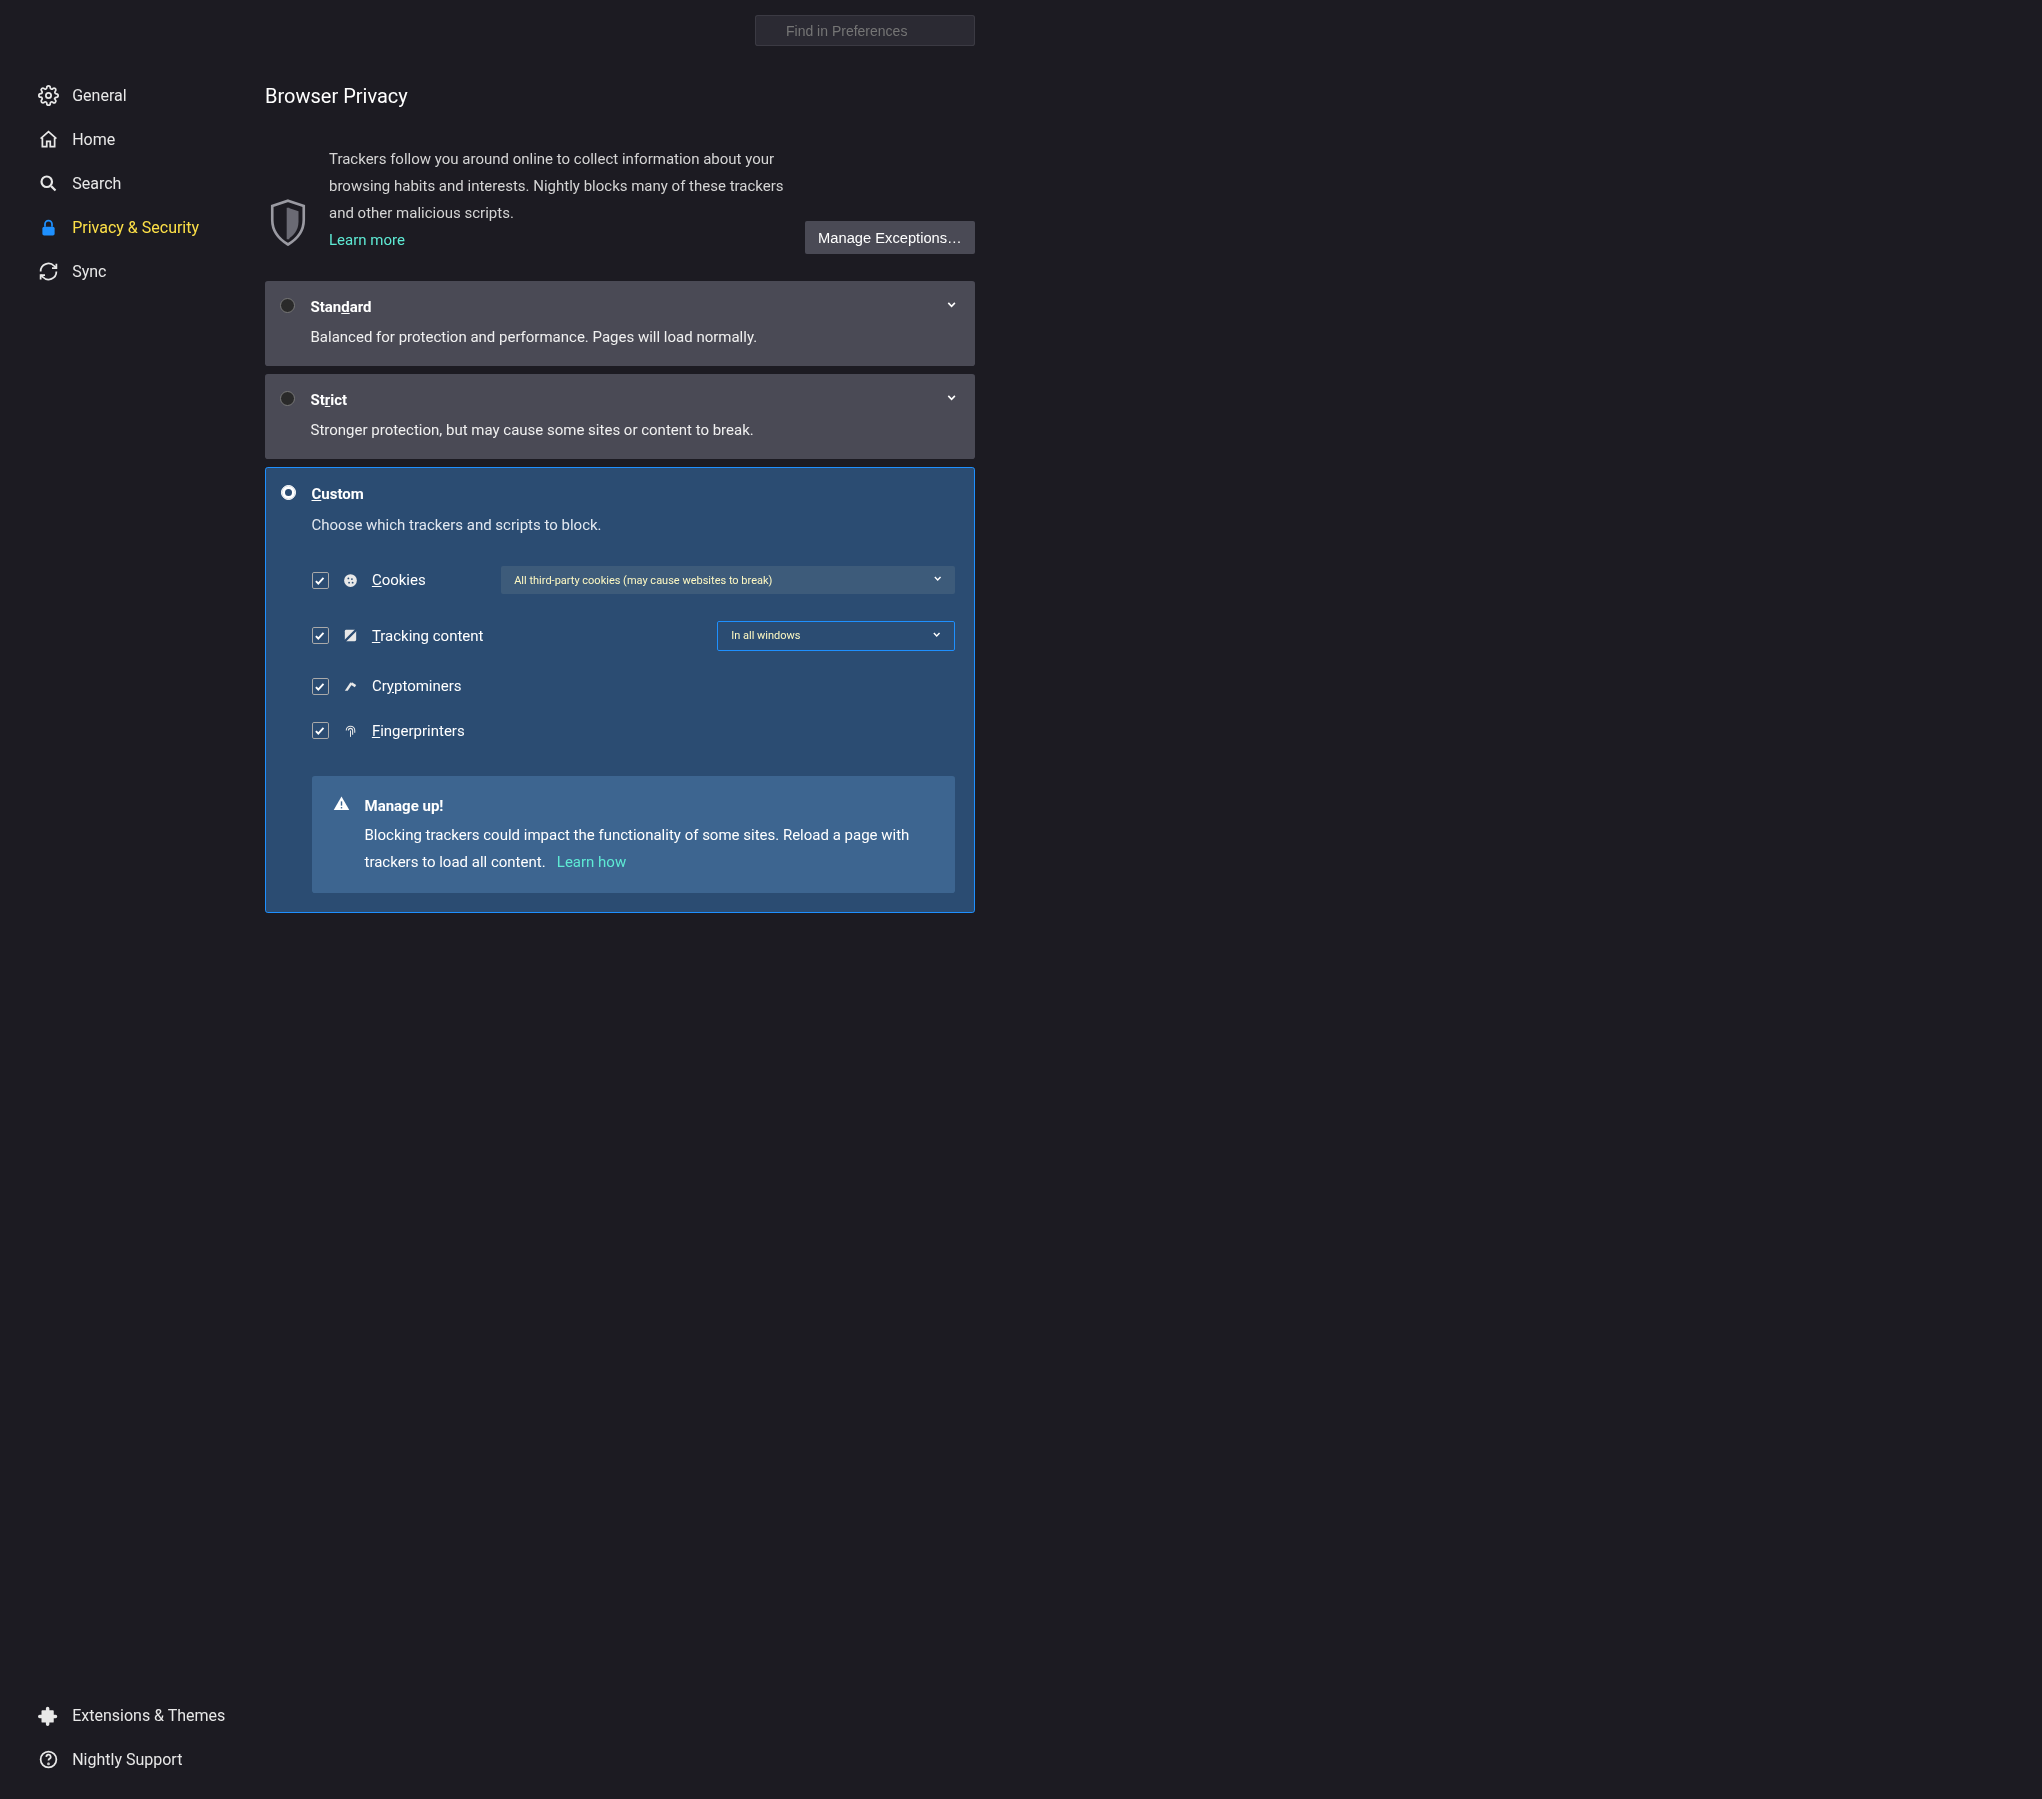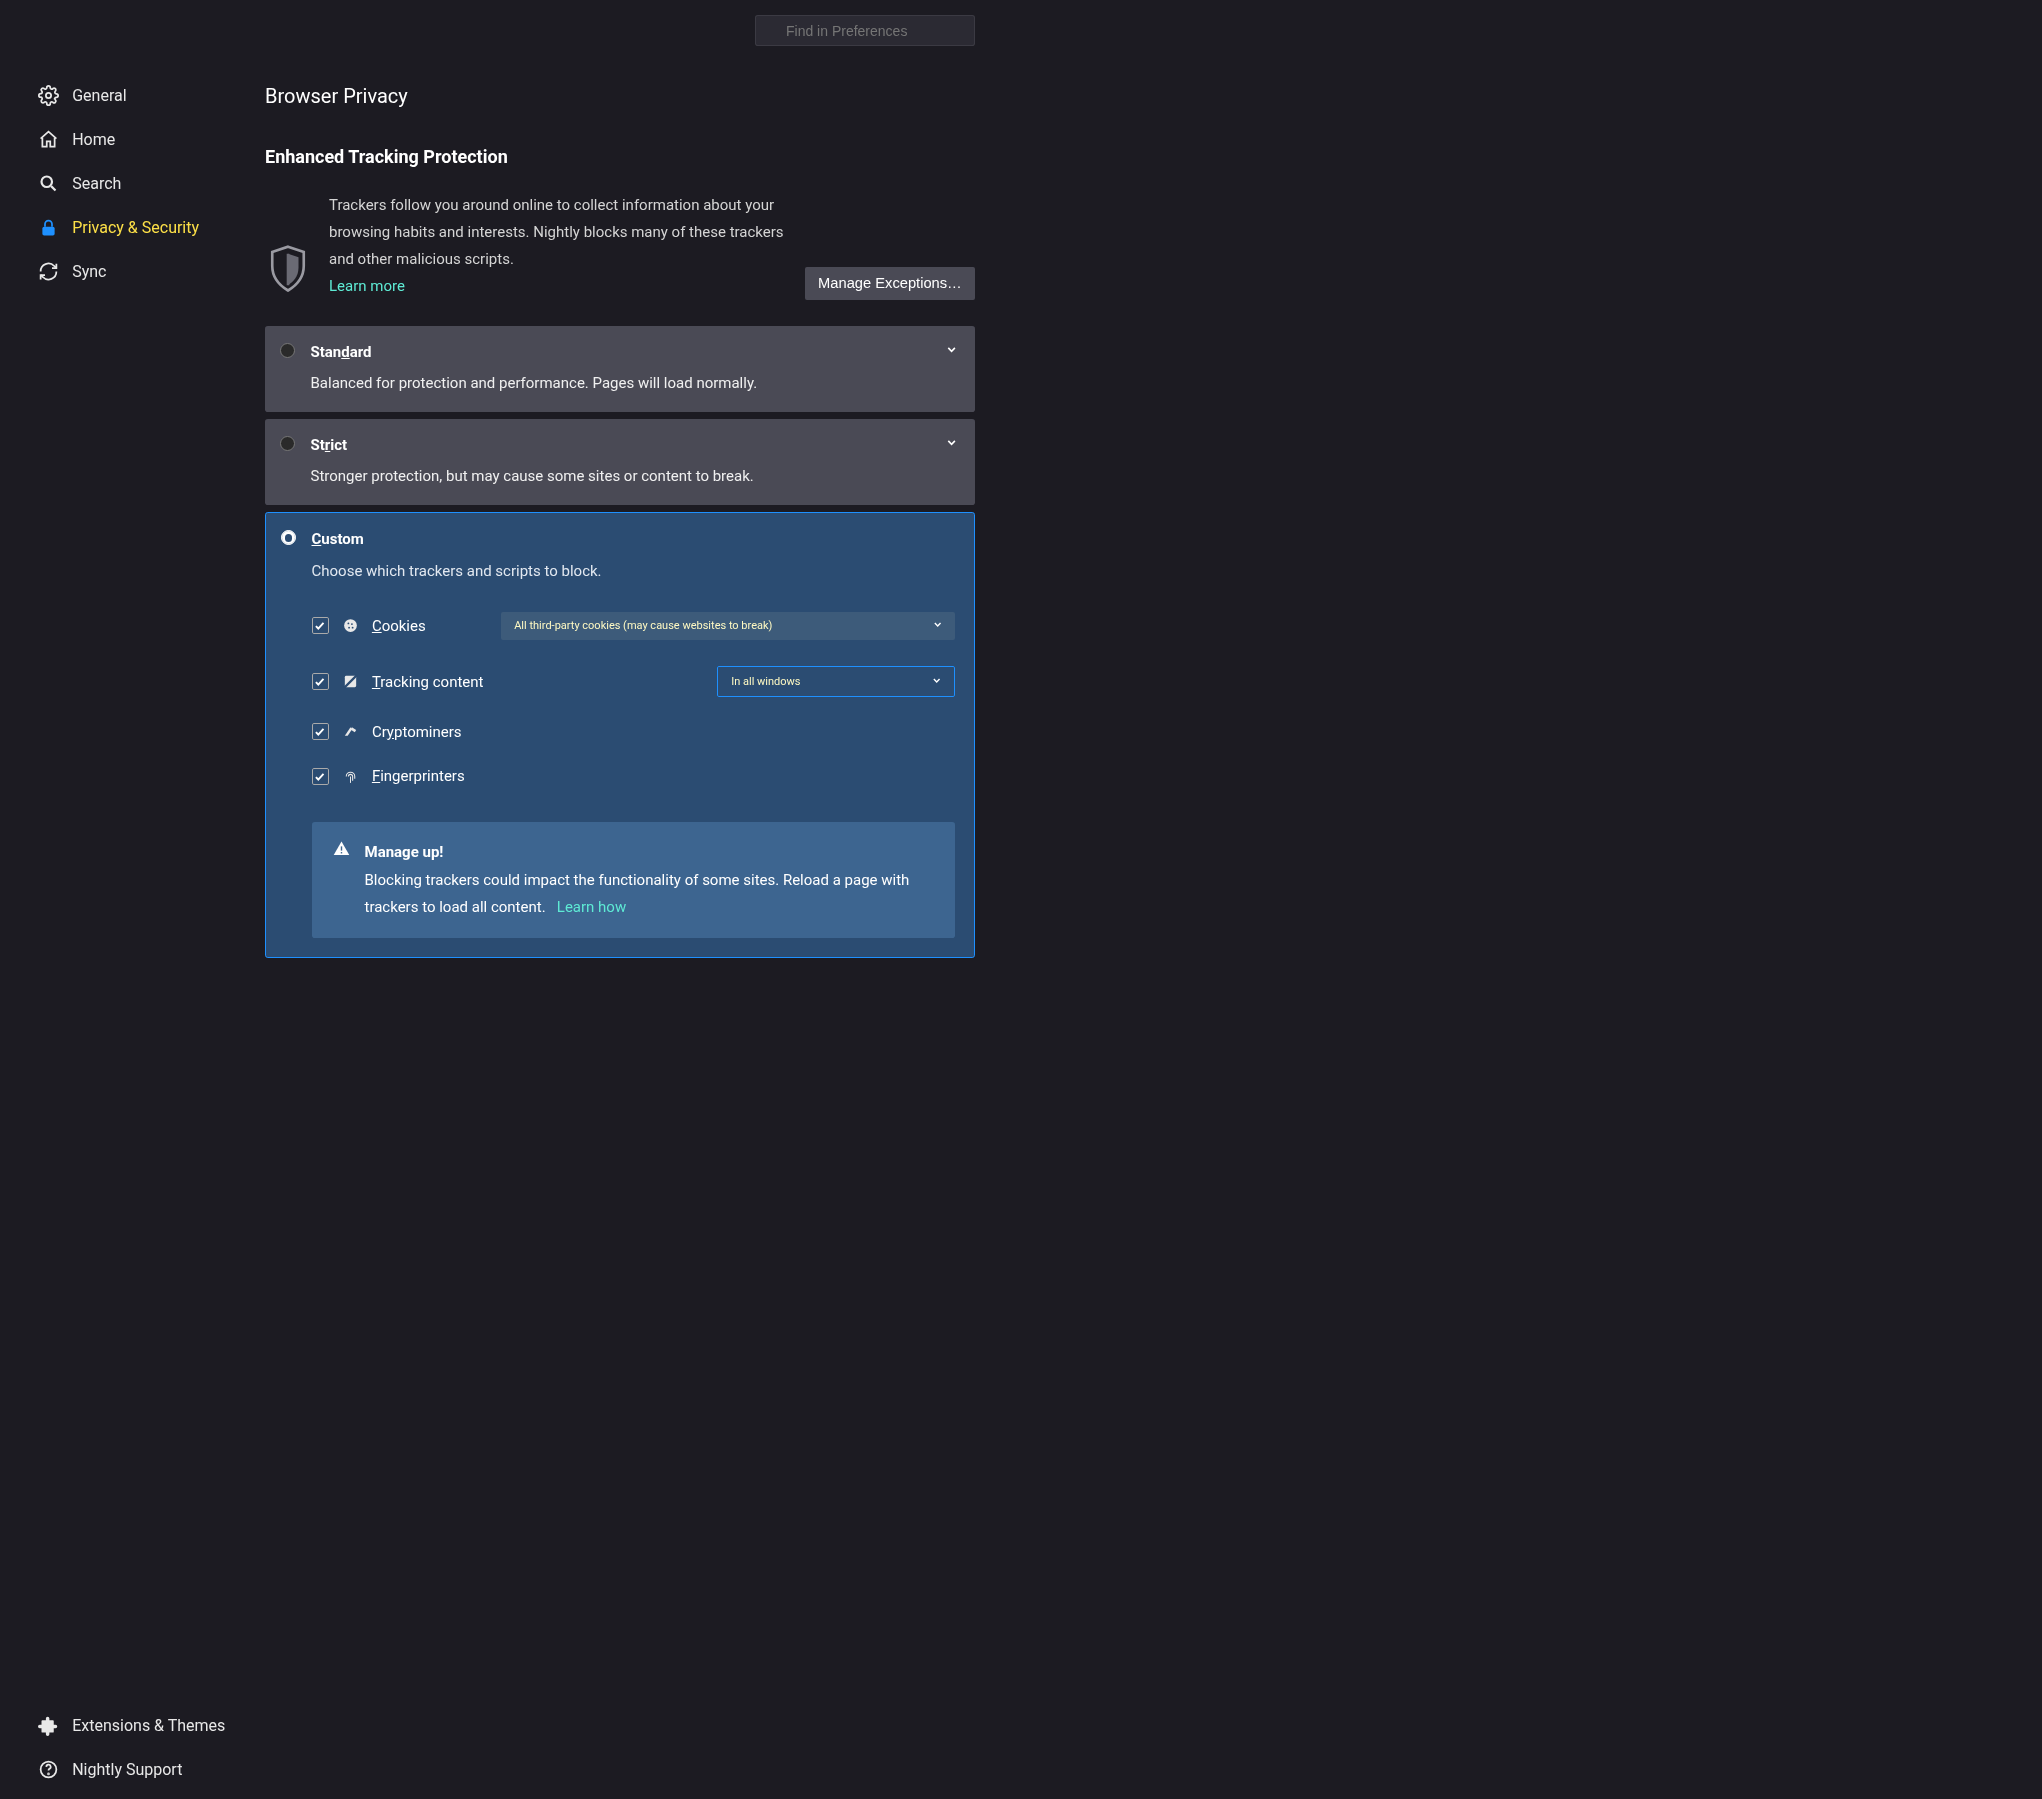--- a/index.html
+++ b/index.html
@@ -16,21 +16,21 @@
   min-height: 100vh;
 }
 .sidebar {
   width: 265px;
   flex-shrink: 0;
   display: flex;
   flex-direction: column;
   padding-top: 74px;
 }
 .sidebar-top { flex: 1; }
-.sidebar-bottom { padding-bottom: 8px; }
+.sidebar-bottom { padding-bottom: 18px; }
 .sidebar-item {
   display: flex;
   align-items: center;
   gap: 13.2px;
   padding: 11.4px 15px 11.4px 38px;
   color: #e8e8e8;
   cursor: pointer;
   font-size: 16px;
 }
 .sidebar-item.active { color: #fde047; }
@@ -273,21 +273,20 @@
           <svg width="13.2" height="13.2" viewBox="0 0 24 24" fill="none" stroke="#aaa" stroke-width="2">
               <circle cx="10" cy="10" r="6"></circle>
               <line x1="20" y1="20" x2="15" y2="15"></line>
             </svg>
         </span>
         <input class="search-input" placeholder="Find in Preferences" style="">
       </div>
     </div>
 
     <h1 class="page-title">Browser Privacy</h1>
-    <h2 class="section-title">Enhanced Tracking Protection</h2>
 
     <div class="intro-row">
       <div class="shield-col">
         <span>
           <svg width="42" height="53" viewBox="0 0 24 30" fill="none" stroke="#9a9aa2" stroke-width="1.5">
               <path d="M12 2l9 3v8c0 7-4 11-9 14-5-3-9-7-9-14V5l9-3z"></path>
               <path d="M12 6v18" stroke="#6a6a74"></path>
               <path fill="#6a6a74" stroke="none" d="M12 6l6 2v6c0 5-3 8-6 10V6z"></path>
             </svg>
         </span>

